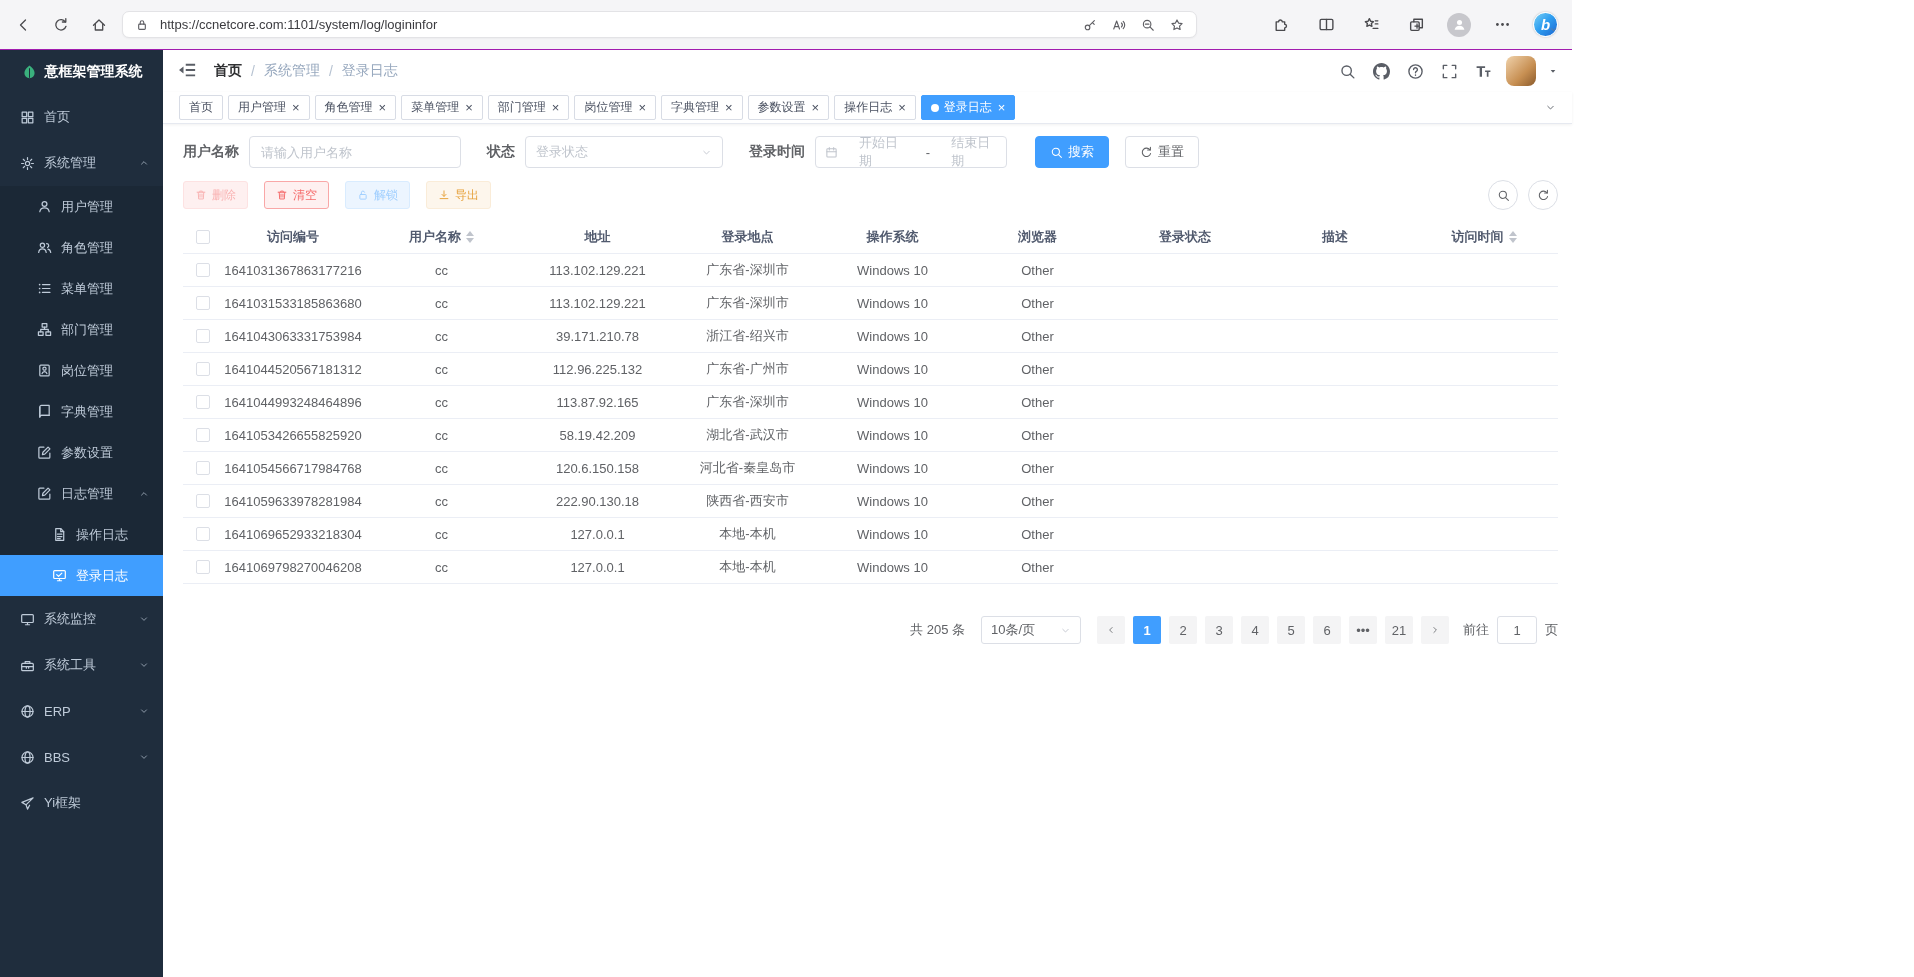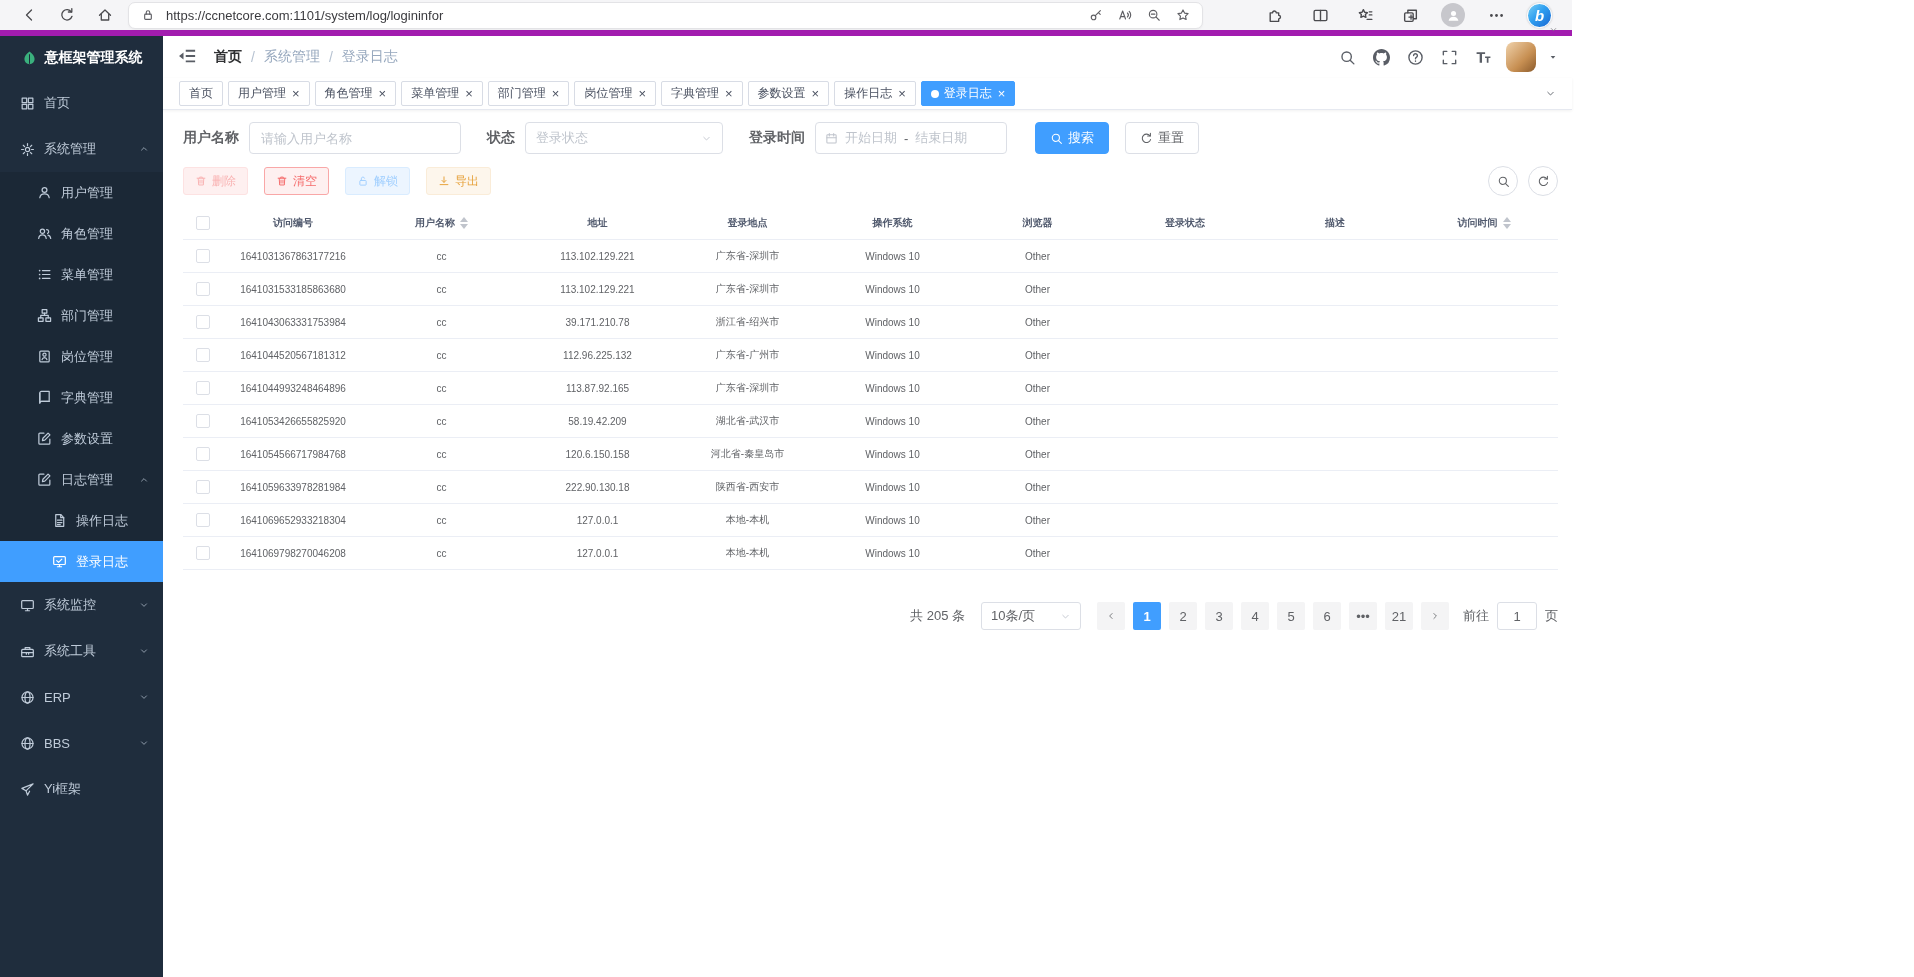--- a/index.html
+++ b/index.html
@@ -3,21 +3,21 @@
 <meta charset="utf-8">
 <style>
   * { margin:0; padding:0; box-sizing:border-box; }
   html,body { width:1914px; height:977px; }
   body { font-family:"Liberation Sans","DejaVu Sans",sans-serif; background:#ffffff; color:#303133; overflow:hidden; }
   svg { display:block; }
 
   .window { width:1572px; height:977px; display:flex; flex-direction:column; background:#fff; }
 
   
-  .chrome { height:36px; flex:0 0 auto; background:#f5f5f7; border-bottom:6px solid #a21caf; display:flex; align-items:center; padding:0 14px; position:relative; }
+  .chrome { height:50px; flex:0 0 auto; background:#f5f5f7; border-bottom:1px solid #a21caf; display:flex; align-items:center; padding:0 8px; position:relative; }
   .chrome-btn { width:30px; height:28px; border-radius:6px; display:flex; align-items:center; justify-content:center; color:#4a4a4e; margin-right:8px; background:transparent; border:none; cursor:pointer; }
   .chrome-btn svg { width:16px; height:16px; }
   .url-bar { height:27px; width:1075px; background:#fff; border:1px solid #e3e3e6; border-radius:7px; display:flex; align-items:center; padding:0 8px; gap:7px; box-shadow:0 1px 2px rgba(0,0,0,.04); }
   .url-icon { width:22px; height:22px; display:flex; align-items:center; justify-content:center; color:#5f5f64; cursor:pointer; }
   .url-icon svg { width:14px; height:14px; }
   .url-text { flex:1; font-size:13px; color:#3b3b3f; white-space:nowrap; overflow:hidden; cursor:text; }
   .chrome-right { margin-left:auto; display:flex; align-items:center; gap:17px; padding-right:6px; }
   .chrome-ric { width:28px; height:28px; display:flex; align-items:center; justify-content:center; color:#4a4a4e; cursor:pointer; }
   .chrome-ric svg { width:17px; height:17px; }
   .profile-chip { width:24px; height:24px; border-radius:50%; background:#c7c7cc; display:flex; align-items:center; justify-content:center; color:#fff; }
@@ -76,42 +76,42 @@
   .content { flex:1; min-height:0; padding:8px 14px 0 20px; display:flex; flex-direction:column; }
 
   .filters { height:40px; flex:0 0 auto; display:flex; align-items:center; }
   .f-group { display:flex; align-items:center; margin-right:26px; }
   .f-label { font-size:14px; font-weight:bold; color:#606266; margin-right:10px; white-space:nowrap; }
   .f-text { width:197px; height:32px; border:1px solid #dcdfe6; border-radius:4px; padding:0 11px; font-size:13px; color:#606266; outline:none; font-family:inherit; }
   .f-text::placeholder { color:#bfc4cc; }
   .f-select { width:198px; height:32px; border:1px solid #dcdfe6; border-radius:4px; display:flex; align-items:center; justify-content:space-between; padding:0 10px; background:#fff; cursor:pointer; }
   .f-placeholder { font-size:13px; color:#bfc4cc; }
   .f-caret { color:#c0c4cc; } .f-caret svg { width:11px; height:11px; }
-  .f-date { width:192px; height:32px; border:1px solid #dcdfe6; border-radius:4px; display:flex; align-items:center; gap:7px; padding:0 9px; background:#fff; cursor:pointer; }
+  .f-date { width:192px; height:32px; border:1px solid #dcdfe6; border-radius:4px; display:flex; align-items:center; gap:21px; padding:0 9px; background:#fff; cursor:pointer; }
   .f-date .cal { color:#c0c4cc; } .f-date .cal svg { width:13px; height:13px; }
   .f-date .sep { color:#606266; font-size:13px; }
   .f-actions { display:flex; gap:16px; margin-left:2px; }
   .btn { height:32px; border-radius:4px; font-size:13px; display:inline-flex; align-items:center; gap:5px; padding:0 14px; cursor:pointer; font-family:inherit; }
   .btn svg { width:13px; height:13px; }
   .btn-search { background:#409eff; border:1px solid #409eff; color:#fff; }
   .btn-reset { background:#fff; border:1px solid #dcdfe6; color:#606266; }
 
   .action-row { margin-top:8px; flex:0 0 auto; display:flex; align-items:center; }
   .abtn { height:28px; border-radius:3px; font-size:12px; padding:0 11px; display:inline-flex; align-items:center; gap:5px; margin-right:16px; cursor:pointer; font-family:inherit; }
   .abtn svg { width:12px; height:12px; }
   .abtn.delete { background:#fef0f0; border:1px solid #fde2e2; color:#f9b3b3; }
   .abtn.clear  { background:#fef0f0; border:1px solid #f9a7a7; color:#f56c6c; }
   .abtn.unlock { background:#ecf5ff; border:1px solid #d9ecff; color:#a0cfff; }
   .abtn.export { background:#fdf6ec; border:1px solid #faecd8; color:#e6a23c; }
   .action-right { margin-left:auto; display:flex; gap:10px; }
   .circle-btn { width:30px; height:30px; border-radius:50%; border:1px solid #dcdfe6; background:#fff; color:#606266; display:flex; align-items:center; justify-content:center; cursor:pointer; }
   .circle-btn svg { width:13px; height:13px; }
 
   
-  .table { margin-top:10px; flex:0 0 auto; font-size:10px; color:#606266; }
+  .table { margin-top:10px; flex:0 0 auto; font-size:13px; color:#606266; }
   .t-row { display:flex; align-items:center; height:33px; border-bottom:1px solid #ebeef5; }
   .t-row.header { height:34px; color:#515a6e; font-weight:bold; }
   .t-cell { flex:0 0 auto; display:flex; align-items:center; justify-content:center; overflow:hidden; white-space:nowrap; }
   .checkbox { width:14px; height:14px; border:1px solid #dcdfe6; border-radius:2px; background:#fff; cursor:pointer; display:inline-block; }
   .sort-caret { display:inline-flex; flex-direction:column; margin-left:5px; cursor:pointer; }
   .sort-caret i { display:block; width:0; height:0; border:4px solid transparent; }
   .sort-caret .up { border-bottom:5px solid #c0c4cc; margin-bottom:2px; }
   .sort-caret .down { border-top:5px solid #c0c4cc; }
 
   

